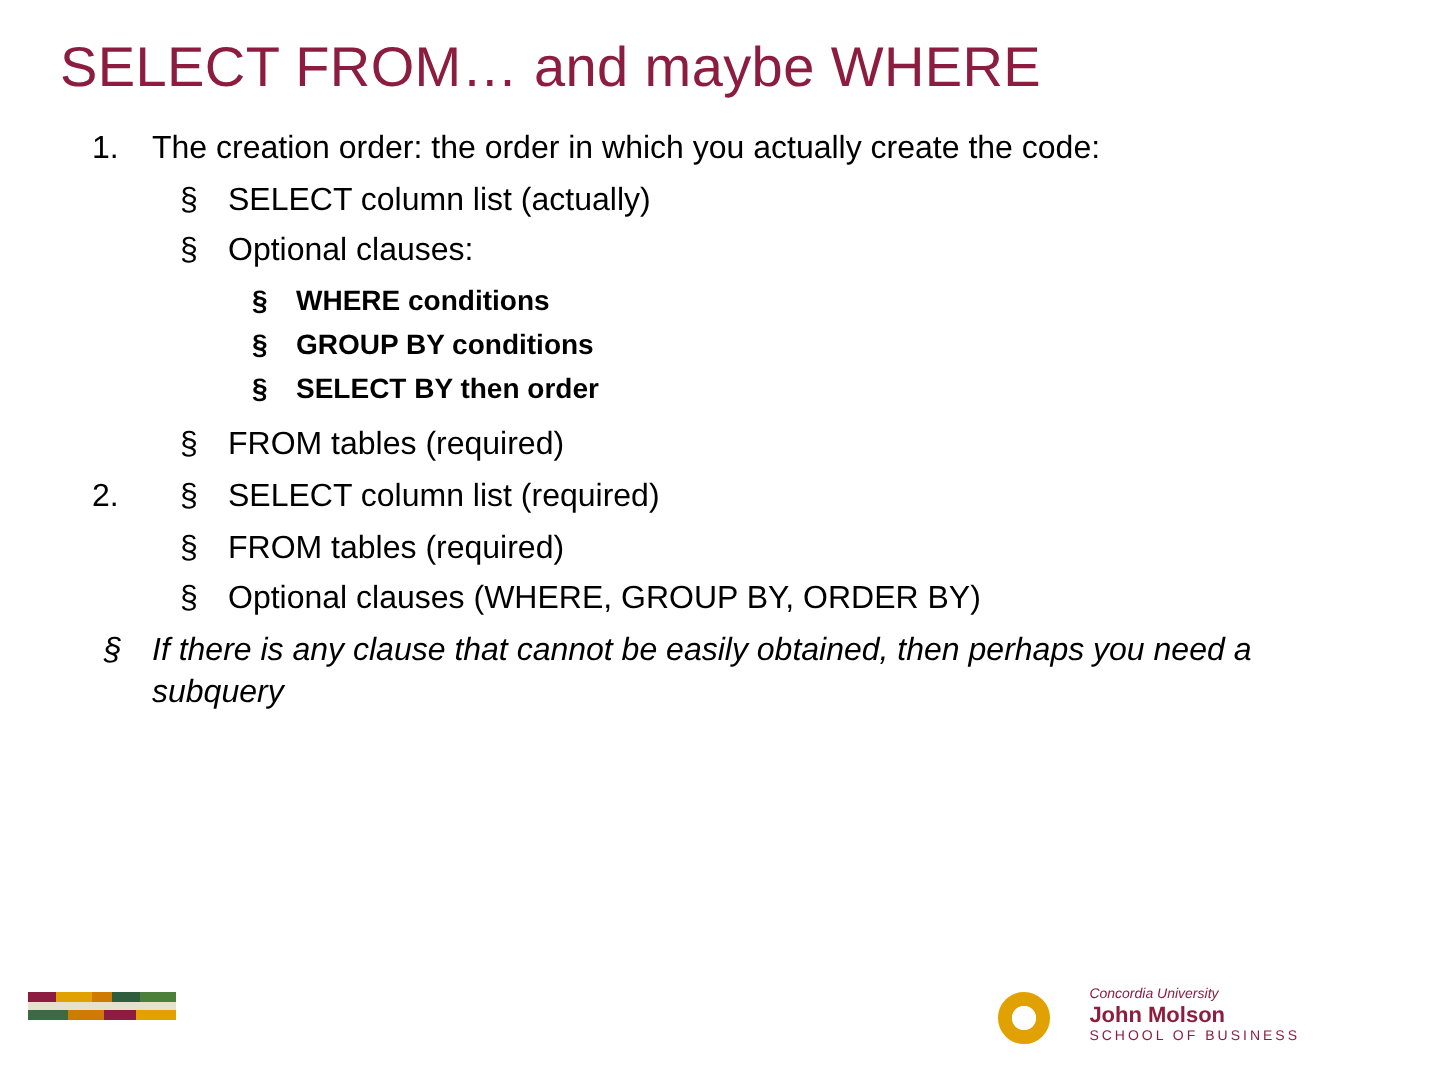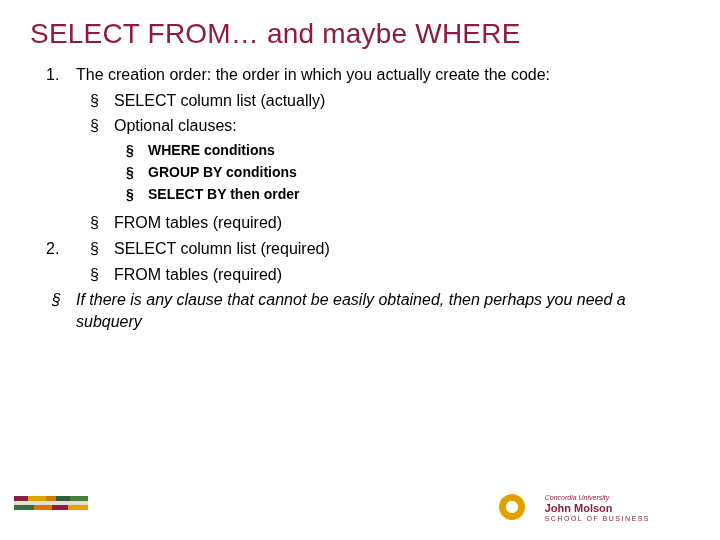--- a/index.html
+++ b/index.html
@@ -105,21 +105,21 @@
   .footer-bar .r3 .a { width: 20px; background: #3b6a45; }
   .footer-bar .r3 .b2 { width: 18px; background: #cf7a00; }
   .footer-bar .r3 .c { width: 16px; background: #8c1d40; }
   .footer-bar .r3 .d { width: 20px; background: #e1a100; }
 
   .logo {
     position: absolute;
     right: 22px;
     bottom: 18px;
     display: flex;
-    align-items: flex-start;
+    align-items: flex-end;
     gap: 20px;
   }
   .logo .seal {
     width: 26px;
     height: 26px;
     border-radius: 50%;
     border: 2px solid #e1a100;
     background: radial-gradient(circle at 50% 50%, #fff 38%, #e1a100 40%);
     box-sizing: border-box;
     position: relative;
@@ -183,20 +183,21 @@
     <div class="lvl2">
       <span class="b">FROM</span><span> tables (required)</span>
     </div>
 
     <div class="num">
       <span class="num-marker">2.</span>
     </div>
 
     <div class="lvl2">SELECT column list (required)</div>
     <div class="lvl2">FROM tables (required)</div>
+    <div class="lvl2">Optional clauses (WHERE, GROUP BY, ORDER BY)</div>
 
     <div class="lvl1 i">If there is any clause that cannot be easily obtained, then perhaps you need a subquery</div>
 
   </div>
 
   <div class="footer-bar">
     <div class="r1">
         <div class="a"></div>
         <div class="b2"></div>
         <div class="c"></div>

